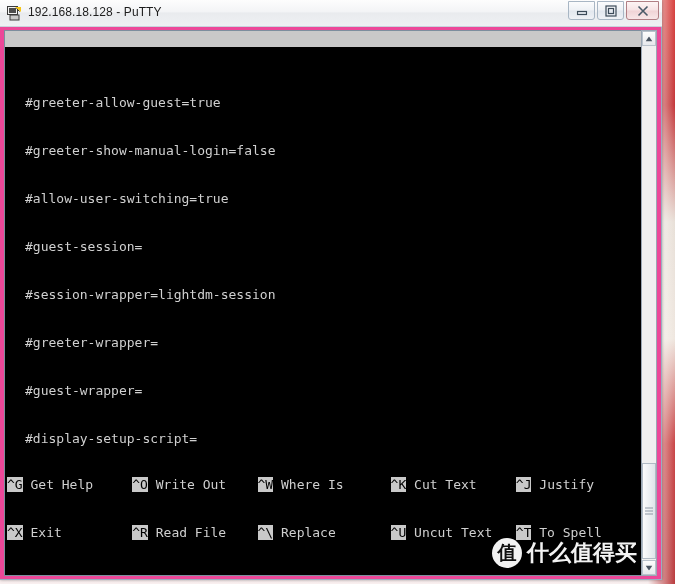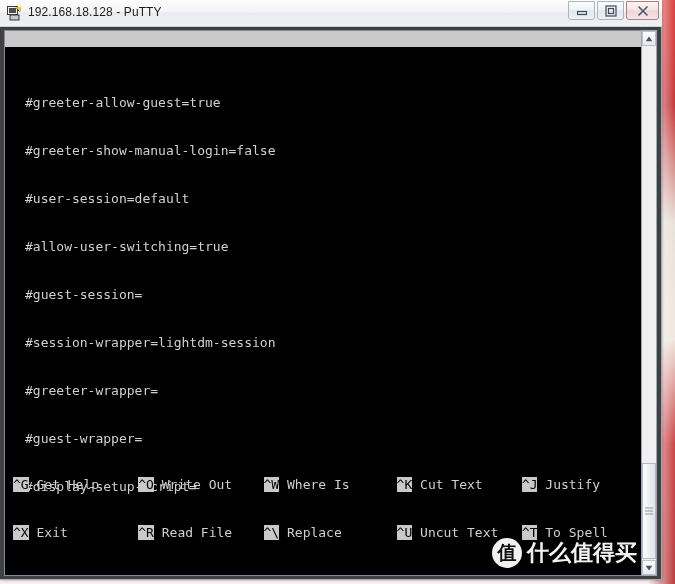--- a/index.html
+++ b/index.html
@@ -27,21 +27,21 @@
     background:linear-gradient(90deg, rgba(255,255,255,0.92) 0%, rgba(255,255,255,0.92) 96%, rgba(255,255,255,0) 100%);
   }
 
   
   #putty-window {
     position: absolute;
     left: 0;
     top: 0;
     width: 662px;
     height: 580px;
-    background: #404040;
+    background: #ec4899;
     border: 1px solid #9badc0;
     border-top: none;
     border-left: none;
     box-sizing: border-box;
     box-shadow: 0 0 3px rgba(0,0,0,0.35);
   }
 
   
   #title-bar {
     position: absolute;
@@ -138,21 +138,21 @@
     width: 100%;
     color: #cfcfcf;
     white-space: pre;
     font-family: "DejaVu Sans Mono","Liberation Mono",monospace;
     font-size: 13px;
   }
   .short-row {
     height: 16px;
     line-height: 16px;
     white-space: pre;
-    padding-left: 8px;
+    padding-left: 2px;
   }
   .keycap {
     background: #c9c9c9;
     color: #000000;
   }
 
   
   #term-scrollbar {
     position: absolute;
     right: 4px;
@@ -265,21 +265,20 @@
 
   <div id="terminal">
 
     <div id="nano-header">
       
     </div>
 
     <div id="nano-body">
       <div class="code-line">#greeter-allow-guest=true</div>
       <div class="code-line">#greeter-show-manual-login=false</div>
-      <div class="code-line">#user-session=default</div>
       <div class="code-line">#allow-user-switching=true</div>
       <div class="code-line">#guest-session=</div>
       <div class="code-line">#session-wrapper=lightdm-session</div>
       <div class="code-line">#greeter-wrapper=</div>
       <div class="code-line">#guest-wrapper=</div>
       <div class="code-line">#display-setup-script=</div>
       
       
       
       

